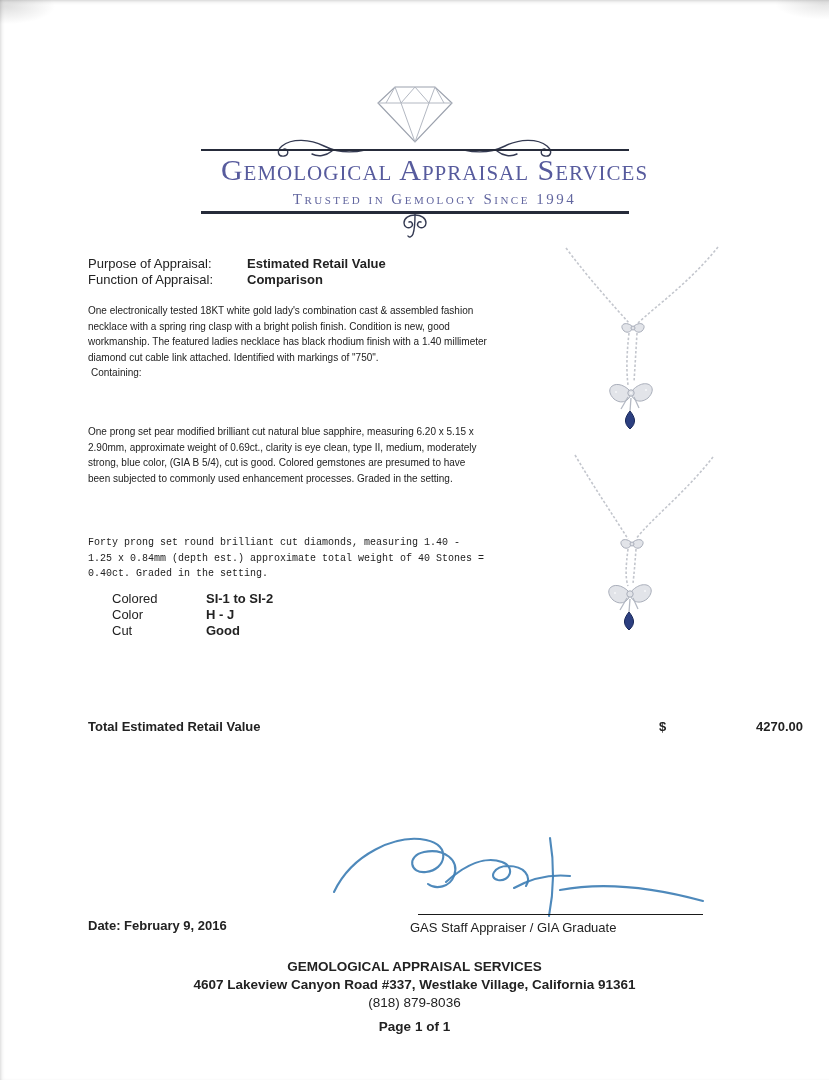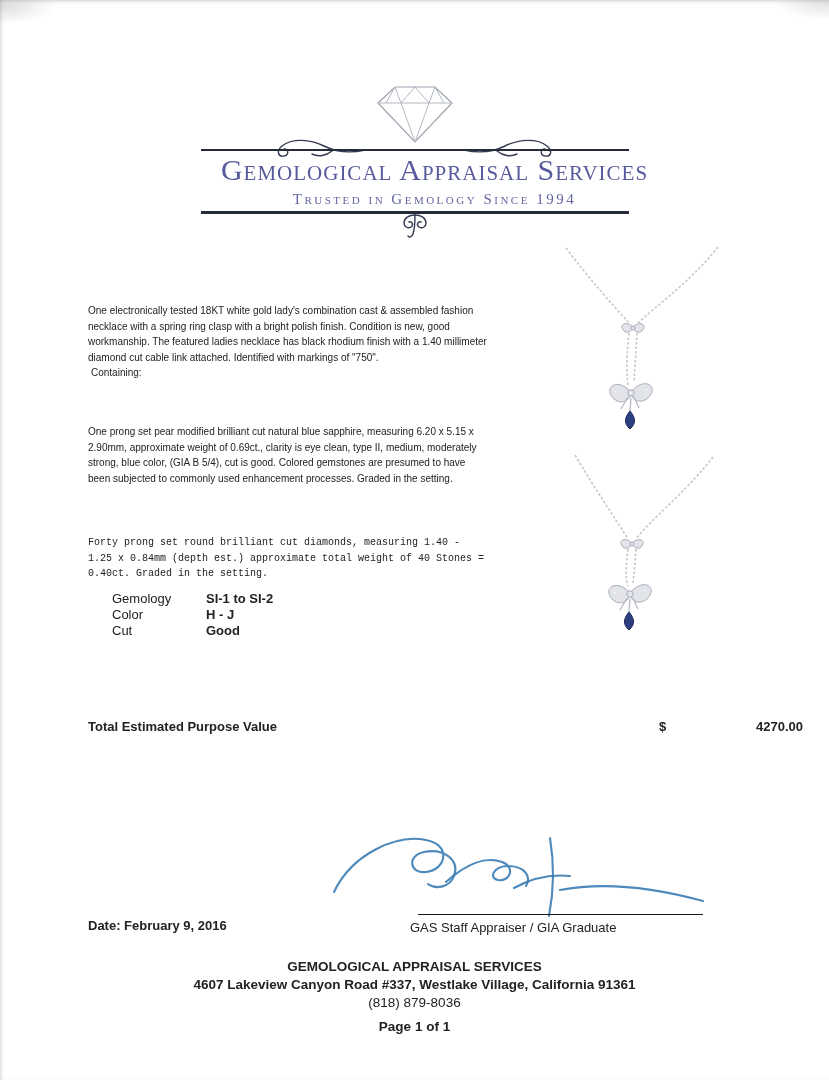--- a/index.html
+++ b/index.html
@@ -101,43 +101,51 @@
   <div class="rule rule-top"></div>
   <div class="brand">Gemological Appraisal Services</div>
   <div class="tagline">Trusted in Gemology Since 1994</div>
   <div class="rule rule-bottom"></div>
   <svg class="ornament" viewBox="0 0 36 26">
     <path class="flourishpath" d="M 18,1 C 12,1 7,4 7,9 C 7,13 11,15 14,13 C 17,11 15,7 12,8"></path>
     <path class="flourishpath" d="M 18,1 C 24,1 29,4 29,9 C 29,13 25,15 22,13 C 19,11 21,7 24,8"></path>
     <path class="flourishpath" d="M 18,1 C 18,8 18,14 16,20 C 15,23 12,24 11,22"></path>
   </svg>
 
+  <div class="kv">
+    <div class="row">
+      <span class="k">Purpose of Appraisal:</span><span class="v">Estimated Retail Value</span>
+    </div>
+    <div class="row">
+      <span class="k">Function of Appraisal:</span><span class="v">Comparison</span>
+    </div>
+  </div>
 
   <div class="para p1">
     <span>One electronically tested 18KT white gold lady's combination cast &amp; assembled fashion necklace with a spring ring clasp with a bright polish finish. Condition is new, good workmanship. The featured ladies necklace has black rhodium finish with a 1.40 millimeter diamond cut cable link attached. Identified with markings of "750".</span>
     <div class="containing">Containing:</div>
   </div>
   <div class="para p2">One prong set pear modified brilliant cut natural blue sapphire, measuring 6.20 x 5.15 x 2.90mm, approximate weight of 0.69ct., clarity is eye clean, type II, medium, moderately strong, blue color, (GIA B 5/4), cut is good. Colored gemstones are presumed to have been subjected to commonly used enhancement processes. Graded in the setting.</div>
   <div class="para p3">Forty prong set round brilliant cut diamonds, measuring 1.40 - 1.25 x 0.84mm (depth est.) approximate total weight of 40 Stones = 0.40ct. Graded in the setting.</div>
 
   <div class="grades">
     <div class="grow">
-      <span class="g-label">Gemology</span><span class="g-value">SI-1 to SI-2</span>
+      <span class="g-label">Colored</span><span class="g-value">SI-1 to SI-2</span>
     </div>
     <div class="grow">
       <span class="g-label">Color</span><span class="g-value">H - J</span>
     </div>
     <div class="grow">
       <span class="g-label">Cut</span><span class="g-value">Good</span>
     </div>
   </div>
 
 
   <div class="retail">
-    <span class="rl">Total Estimated Purpose Value</span>
+    <span class="rl">Total Estimated Retail Value</span>
     <span class="rc">$</span>
     <span class="ra">4270.00</span>
   </div>
 
   <svg class="photo1" viewBox="0 0 195 200">
     <path class="chain" d="M 28,2 C 52,34 74,58 91,77"></path>
     <path class="chain" d="M 180,1 C 152,36 118,60 100,77"></path>
     <path class="bowfill" d="M 95,81 C 88,74 80,79 86,85 C 90,88 94,85 95,81 Z"></path>
     <path class="bowfill" d="M 95,81 C 102,74 110,79 104,85 C 100,88 96,85 95,81 Z"></path>
     <circle class="bowfill" cx="95" cy="82" r="2"></circle>

